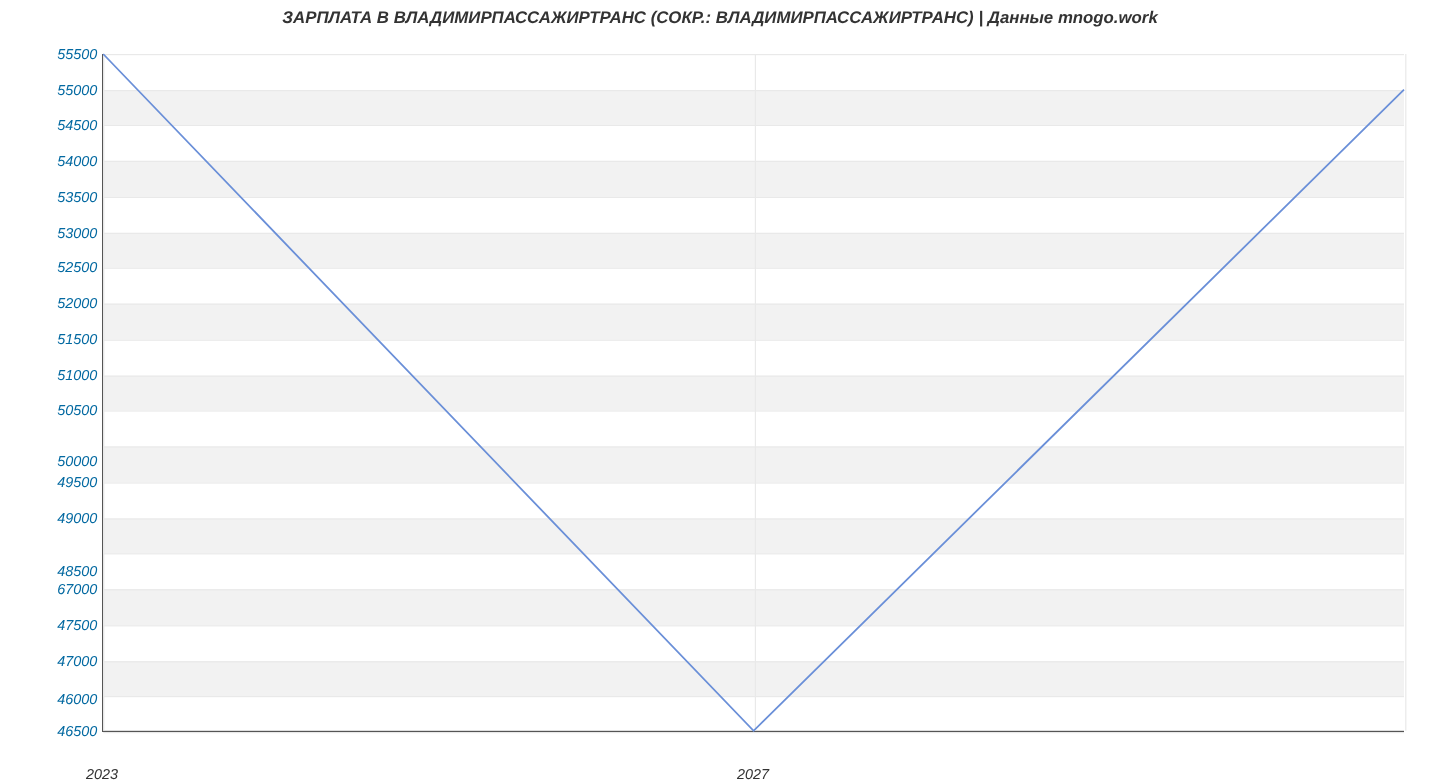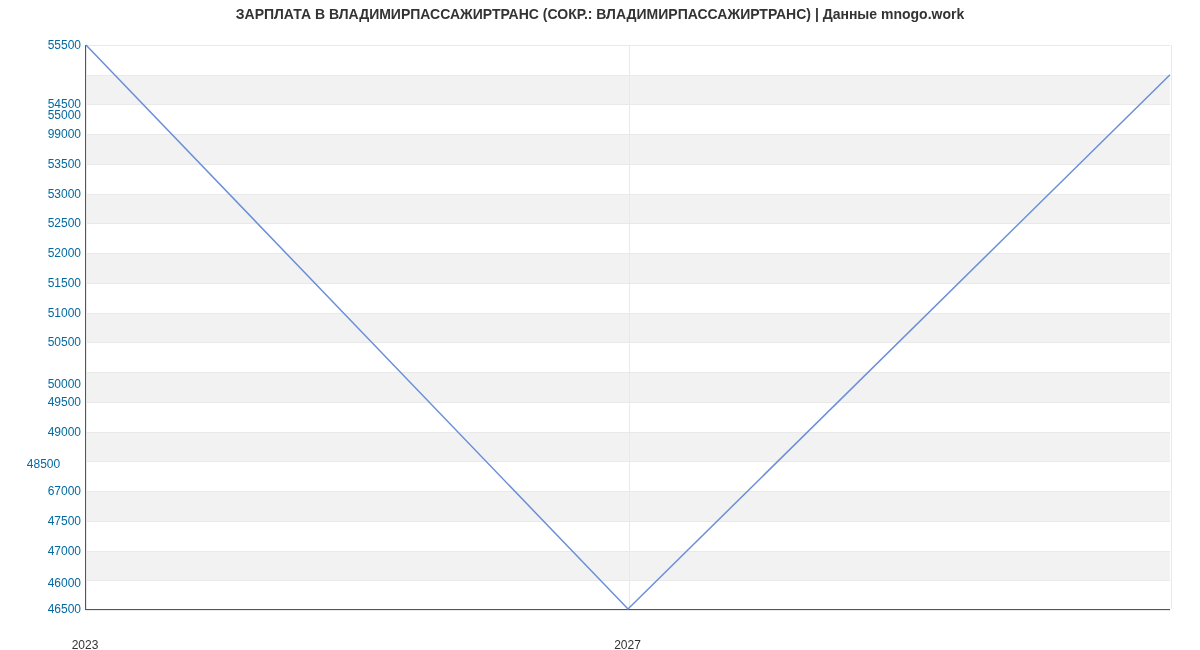--- a/index.html
+++ b/index.html
@@ -8,20 +8,21 @@
     width: 1200px;
     height: 650px;
     background: #ffffff;
     font-family: Arial, Helvetica, sans-serif;
     color: #333;
   }
   .chart-container {
     position: relative;
     width: 1200px;
     height: 650px;
+    font-style: italic;
   }
   .title {
     position: absolute;
     top: 6px;
     left: 0;
     width: 100%;
     text-align: center;
     font-size: 14px;
     font-weight: 600;
     color: #333;
@@ -100,34 +101,34 @@
 
 <div class="chart-container">
   <div class="title">ЗАРПЛАТА В  ВЛАДИМИРПАССАЖИРТРАНС (СОКР.: ВЛАДИМИРПАССАЖИРТРАНС) | Данные mnogo.work</div>
 
   <div class="yaxis">
       <div class="ytick" style="top: 538px;">46000</div>
       <div class="ytick" style="top: 564px;">46500</div>
       <div class="ytick" style="top: 505.526px;">47000</div>
       <div class="ytick" style="top: 475.789px;">47500</div>
       <div class="ytick" style="top: 446.053px;">67000</div>
-      <div class="ytick" style="top: 419px; text-align: center;">48500</div>
+      <div class="ytick" style="top: 431px;">48500</div>
       <div class="ytick" style="top: 386.579px;">49000</div>
       <div class="ytick" style="top: 356.842px;">49500</div>
       <div class="ytick" style="top: 327.105px; margin-top: 12px;">50000</div>
       <div class="ytick" style="top: 297.368px;">50500</div>
       <div class="ytick" style="top: 267.632px;">51000</div>
       <div class="ytick" style="top: 237.895px;">51500</div>
       <div class="ytick" style="top: 208.158px;">52000</div>
       <div class="ytick" style="top: 178.421px;">52500</div>
       <div class="ytick" style="top: 148.684px;">53000</div>
       <div class="ytick" style="top: 118.947px;">53500</div>
-      <div class="ytick" style="top: 89.2105px;">99000</div>
+      <div class="ytick" style="top: 89.2105px;">54000</div>
       <div class="ytick" style="top: 59.4737px;">54500</div>
-      <div class="ytick" style="top: 29.7368px; margin-top: 40px;">55000</div>
+      <div class="ytick" style="top: 29.7368px;">55000</div>
       <div class="ytick" style="top: 0px;">55500</div>
     </div>
 
   <div class="plot-area">
     <div class="grid-h" style="top: 565px;"></div>
       <div class="band" style="top: 505.526px; height: 29.7368px;"></div>
       <div class="grid-h" style="top: 535.263px;"></div>
       <div class="grid-h" style="top: 505.526px;"></div>
       <div class="band" style="top: 446.053px; height: 29.7368px;"></div>
       <div class="grid-h" style="top: 475.789px;"></div>

